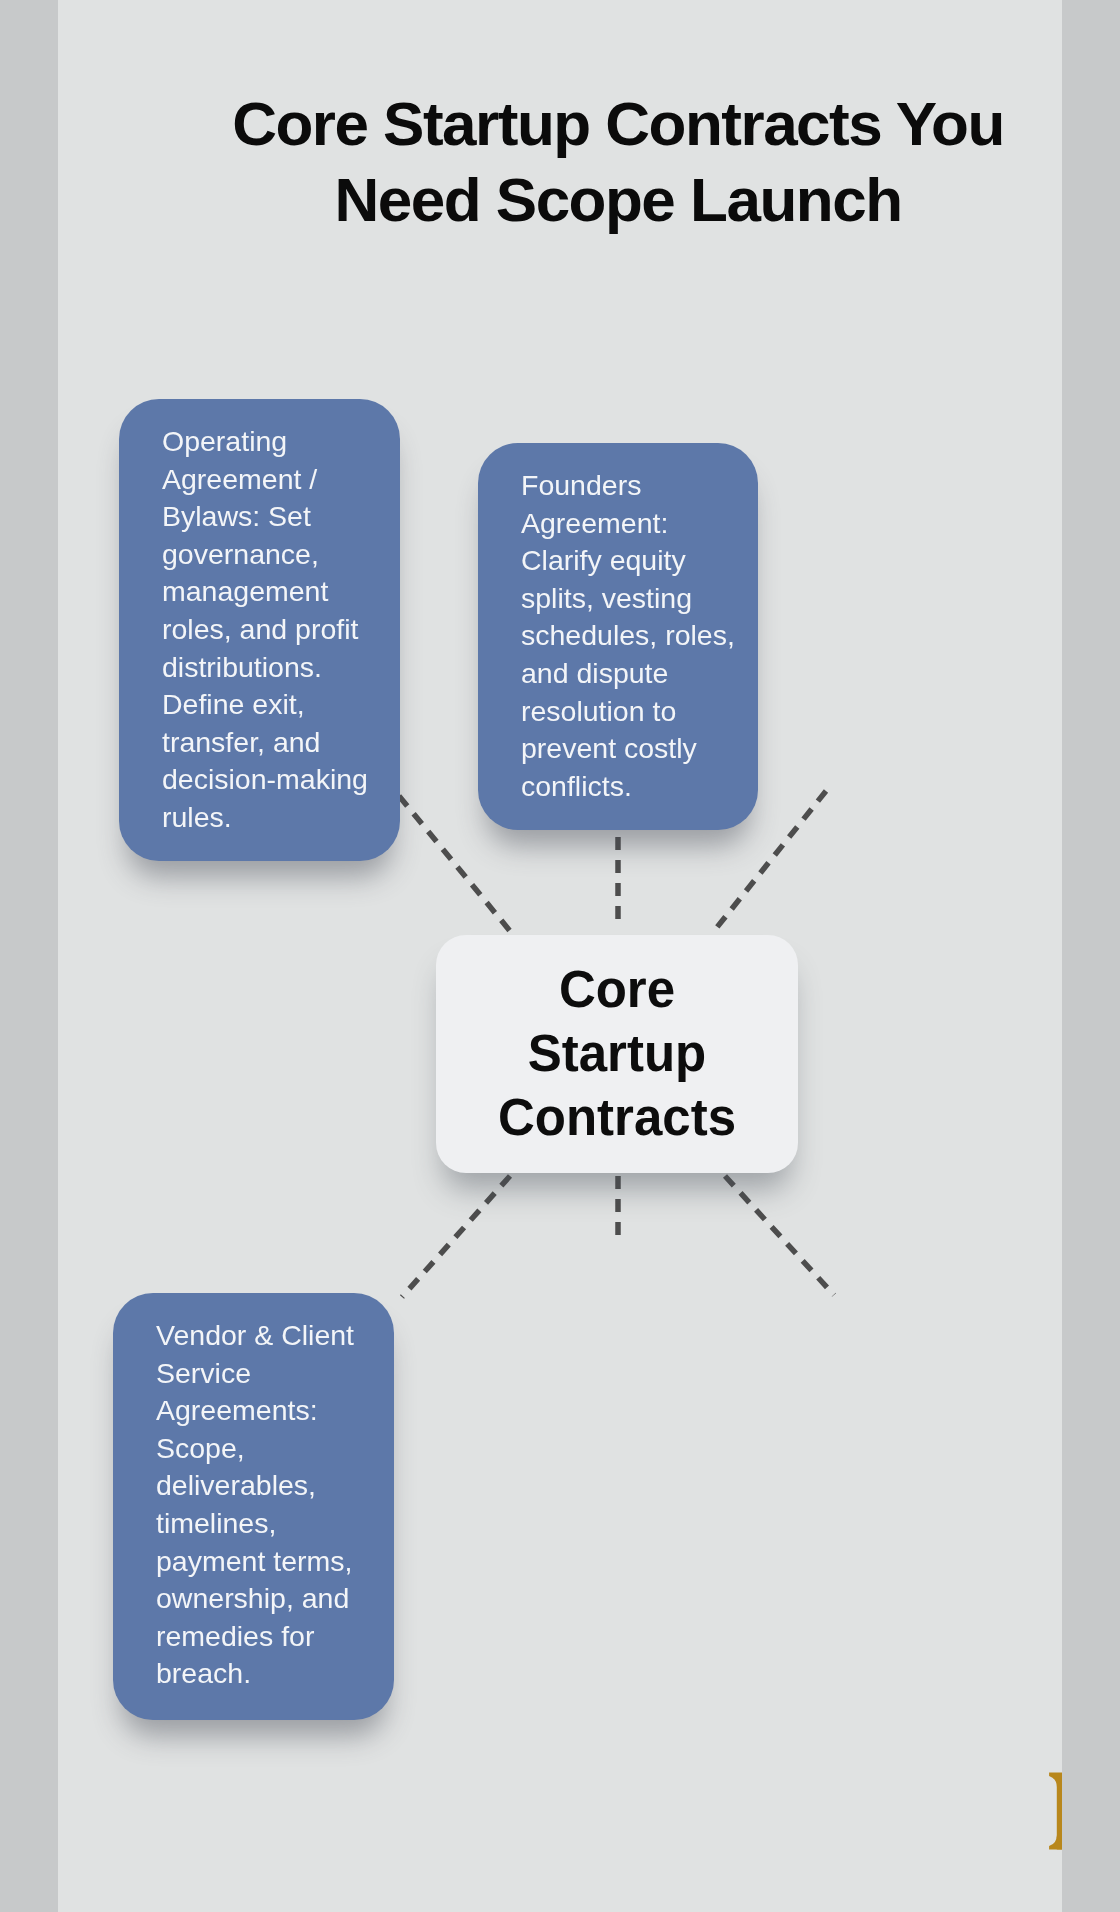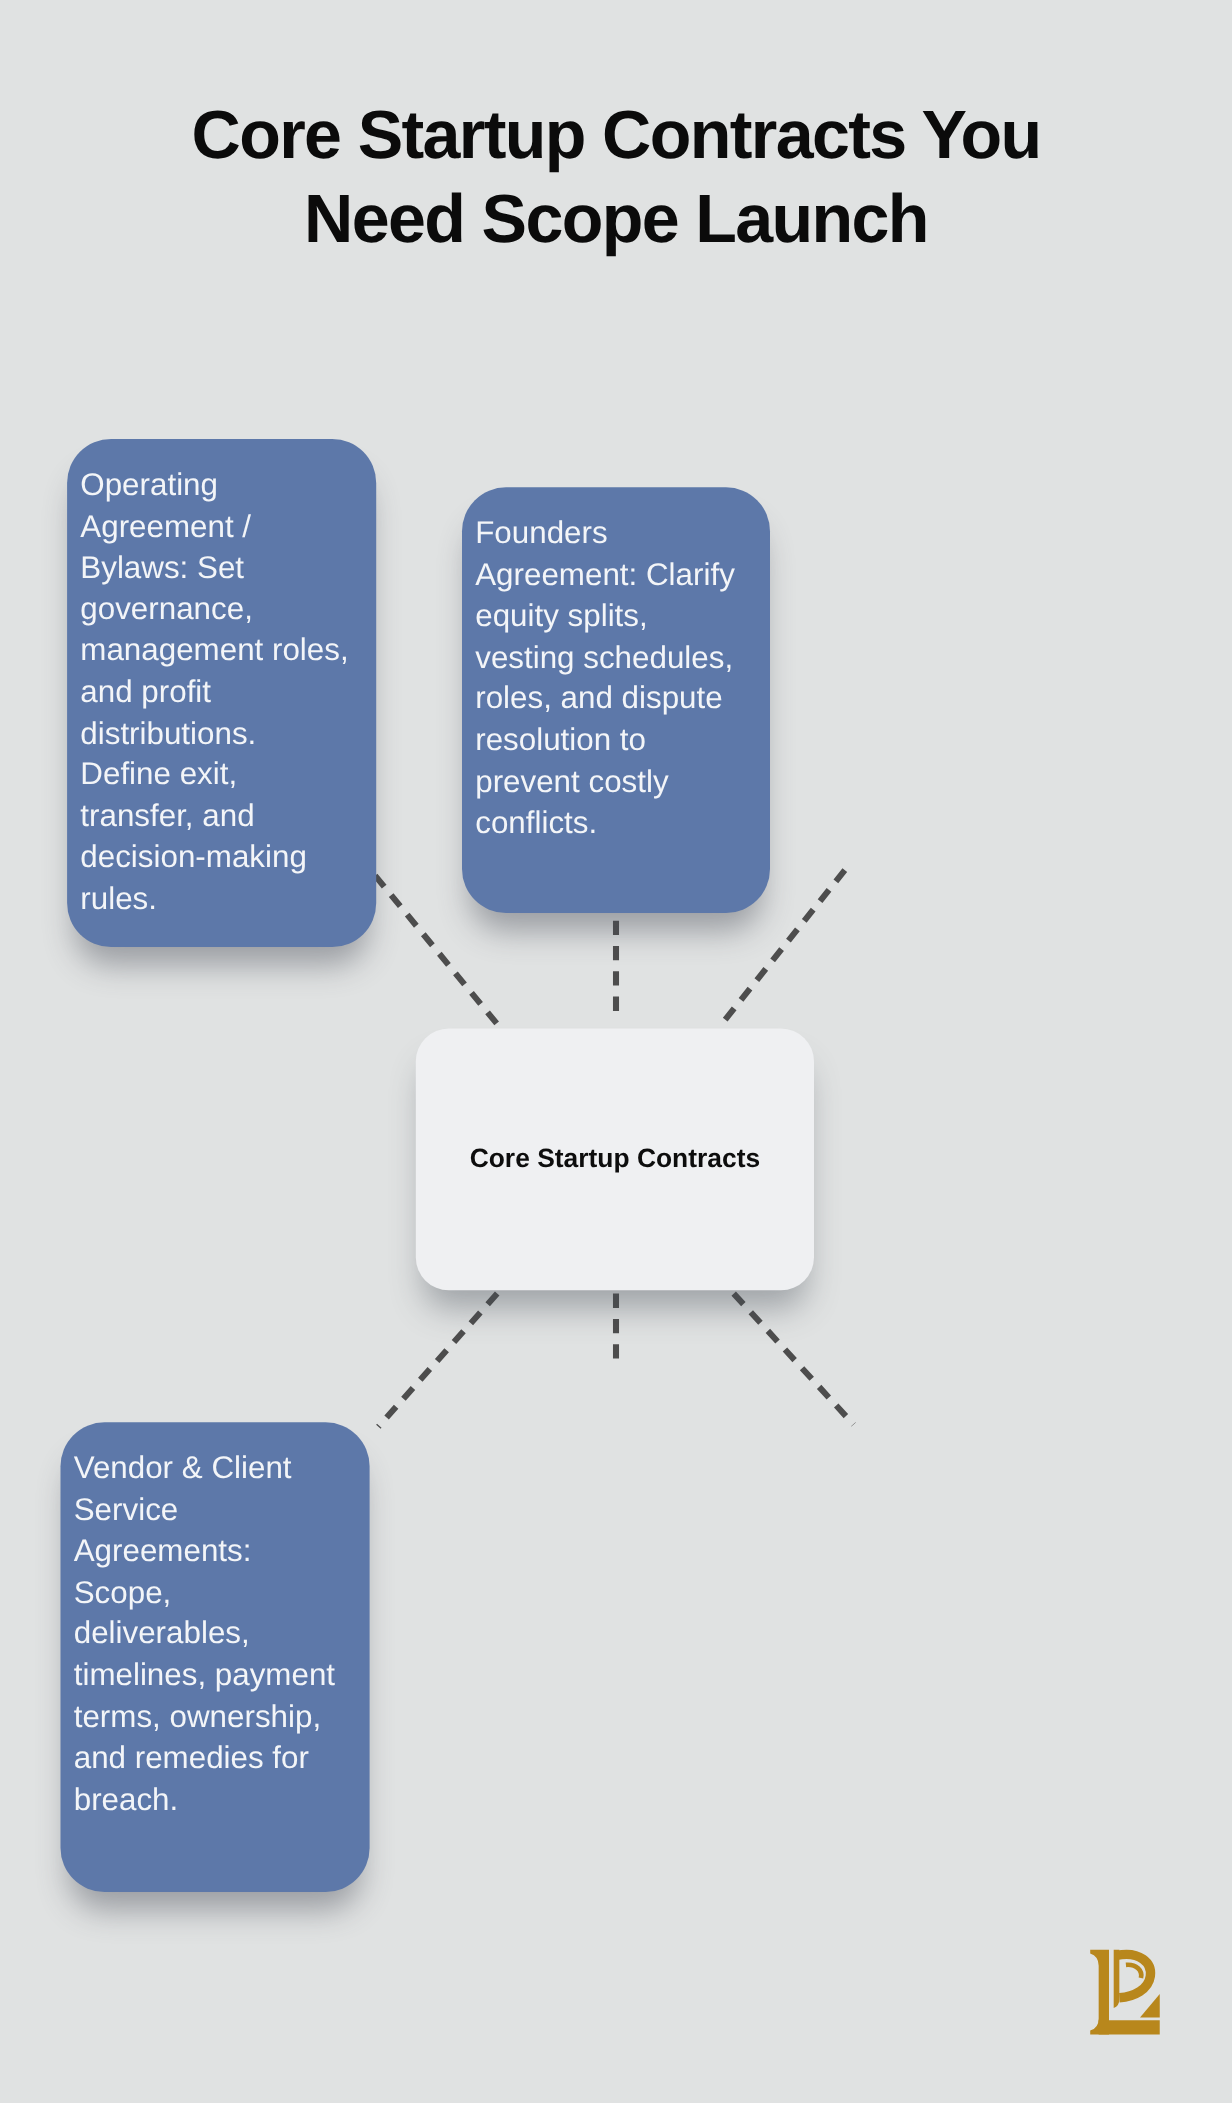--- a/index.html
+++ b/index.html
@@ -1,18 +1,18 @@
 <!DOCTYPE html>
 <html><head>
 <meta charset="utf-8">
 <style>
   html,body{margin:0;padding:0;background:#c7c9ca;}
   .canvas{
     position:relative;
-    width:1120px;height:1912px;
+    width:1004px;height:1912px;
     margin:0 auto;
     background:#e0e2e2;
     overflow:hidden;
     font-family:"Liberation Sans","DejaVu Sans",sans-serif;
   }
   .title{
     position:absolute;
     left:0;top:86px;width:1120px;
     margin:0;
     text-align:center;
@@ -24,21 +24,21 @@
   }
   .title .tline{display:block;}
   .connectors{position:absolute;left:0;top:0;pointer-events:none;}
   .node{
     position:absolute;
     background:#5d78a9;
     border-radius:40px;
     box-shadow:0 24px 28px -8px rgba(70,76,86,.45);
     color:#f3f5f8;
     box-sizing:border-box;
-    padding:24px 22px 24px 12px;
+    padding:24px 22px 24px 43px;
   }
   .node p{
     margin:0;
     font-size:28.5px;
     line-height:37.6px;
   }
   .node-tl{left:61px;  top:399px;  width:281px; height:462px;}
   .node-tm{left:420px; top:399px;  width:280px; height:387px;margin-top:44px;}
   .node-tr{left:779px; top:399px;  width:280px; height:428px;}
   .node-bl{left:55px;  top:1245px; width:281px; height:427px;margin-top:48px;}
@@ -47,21 +47,21 @@
   .center-node{
     position:absolute;
     left:378px;top:935px;width:362px;height:238px;
     background:#eff0f2;
     border-radius:30px;
     box-shadow:0 24px 30px -8px rgba(70,76,86,.42);
     display:flex;align-items:center;justify-content:center;
     text-align:center;
   }
   .center-node .label{
-    font-size:24px;
+    font-size:51px;
     font-weight:bold;
     line-height:1.26;
     color:#0d0d0d;
     width:300px;
   }
   .logo{position:absolute;left:982px;top:1770px;width:78px;height:82px;}
 </style>
 </head>
 <body>
 

